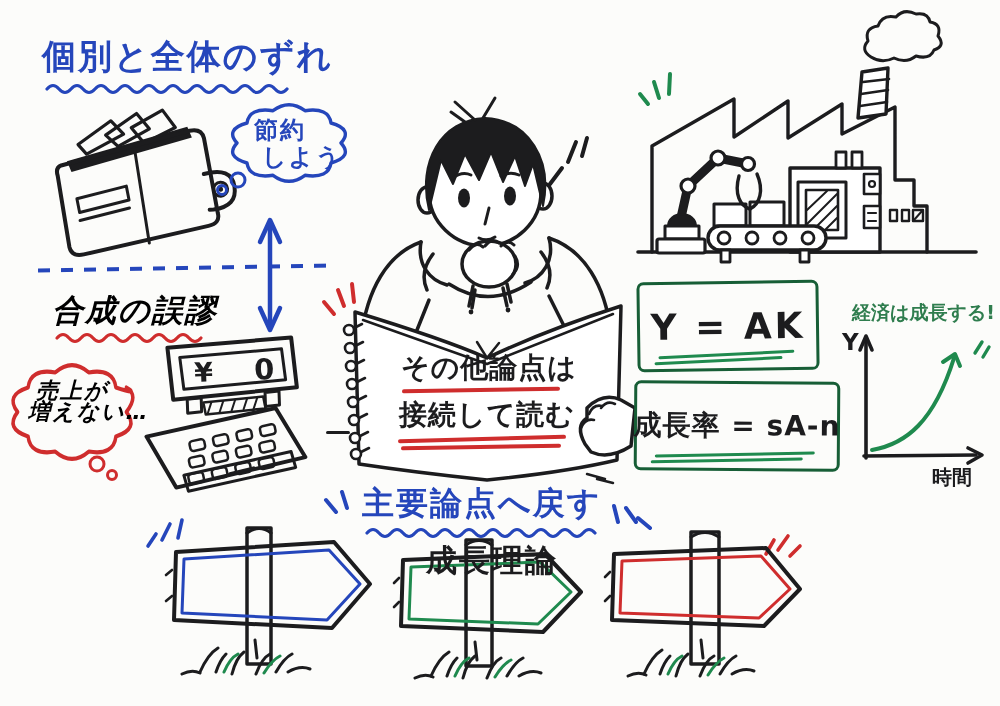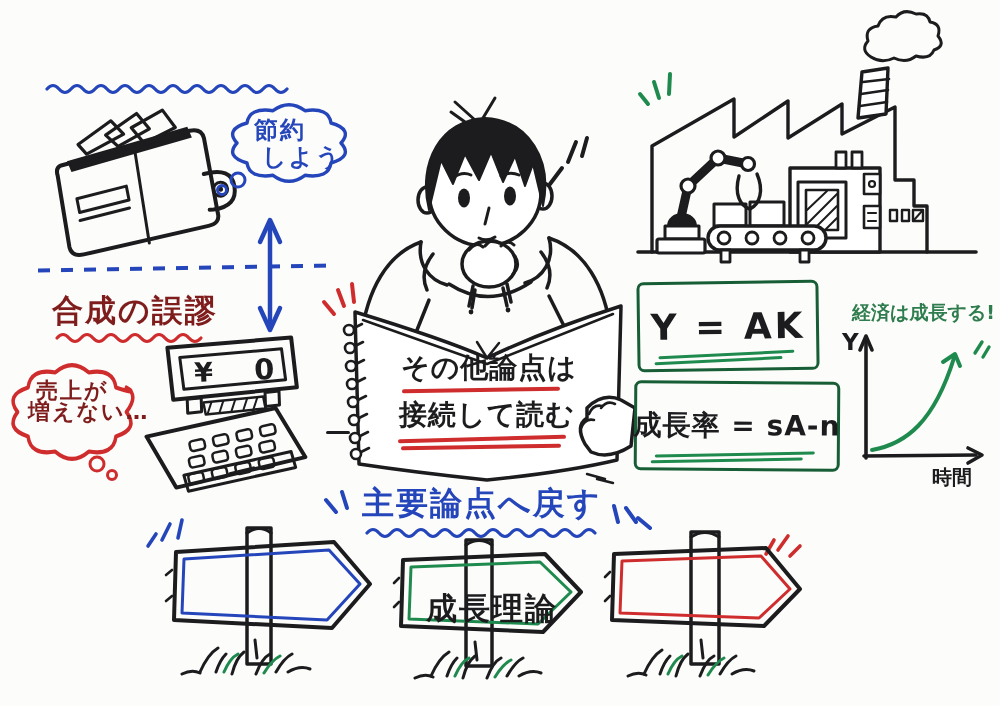--- a/index.html
+++ b/index.html
@@ -4,21 +4,21 @@
 <style>
   html,body{margin:0;padding:0;background:#e8e8e8;}
   #canvas{
     position:relative;width:1000px;height:706px;margin:0 auto;
     background:#fcfcfa;overflow:hidden;
     font-family:"DejaVu Sans","Liberation Sans",sans-serif;
   }
   .abs{position:absolute;}
   .jp{color:#1c1c1e;letter-spacing:2px;white-space:nowrap;}
   .blue{color:#2546bb;}
-  .red{color:#7f1d1d;}
+  .red{color:#000000;font-style:italic;}
   .green{color:#2f7d4e;}
   .hand{font-weight:600;}
   svg{overflow:visible;}
   svg .ink{stroke:#1c1c1e;fill:none;stroke-linecap:round;stroke-linejoin:round;}
   svg .bl{stroke:#2546bb;fill:none;stroke-linecap:round;stroke-linejoin:round;}
   svg .rd{stroke:#cf2d2d;fill:none;stroke-linecap:round;stroke-linejoin:round;}
   svg .gr{stroke:#1f8a4e;fill:none;stroke-linecap:round;stroke-linejoin:round;}
   svg text{font-family:"DejaVu Sans","Liberation Sans",sans-serif;fill:#1c1c1e;font-weight:600;}
   .red-line{position:absolute;height:3.5px;background:#cf2d2d;border-radius:2px;}
   .green-line{position:absolute;height:3.2px;background:#1f8a4e;border-radius:2px;}
@@ -32,20 +32,21 @@
     position:absolute;height:3.6px;
     background:repeating-linear-gradient(90deg,#2546bb 0 12px,transparent 12px 23px);
     transform:rotate(-1deg);
   }
 </style>
 </head>
 <body>
 
 <div id="canvas">
 
+  <div class="abs jp blue hand" style="left:42px;top:34px;font-size:34px;">個別と全体のずれ</div>
   <svg class="abs" style="left:44px;top:80px;" width="252" height="14" viewBox="0 0 252 14">
     <path class="bl" stroke-width="3.2" d="M3,9 Q9,2 15,9 T27,9 T39,9 T51,9 T63,9 T75,9 T87,9 T99,9 T111,9 T123,9 T135,9 T147,9 T159,9 T171,9 T183,9 T195,9 T207,9 T219,9 T231,9 T243,9"></path>
   </svg>
 
   <svg class="abs" style="left:28px;top:100px;" width="205" height="160" viewBox="0 0 205 160">
     <g transform="rotate(-3 100 80)">
       <path class="ink" stroke-width="3.2" fill="#ffffff" d="M52,42 L86,20 L98,34 L60,52 Z"></path>
       <path class="ink" stroke-width="3.2" fill="#ffffff" d="M80,34 L112,14 L124,30 L92,46 Z"></path>
       <path class="ink" stroke-width="3.2" fill="#ffffff" d="M106,28 L138,12 L150,30 L118,44 Z"></path>
       <path d="M40,58 L162,30 L166,41 L44,69 Z" fill="#1c1c1e"></path>
@@ -300,21 +301,21 @@
     <path class="ink" stroke-width="3" d="M73,15 Q86,6 99,15 M82,112 L84,130"></path>
     <path class="ink" stroke-width="4" fill="#ffffff" d="M10,30 L152,24 L188,62 L150,102 L8,96 Z"></path>
     <path class="gr" stroke-width="3" d="M18,37 L147,32 L178,62 L145,94 L16,89 Z"></path>
     <path class="ink" stroke-width="2.6" d="M6,48 L1,53 M6,72 L1,77"></path>
     <g class="ink" stroke-width="3">
       <path d="M38,146 Q46,128 56,122 M54,146 Q58,134 64,128 M70,148 Q74,132 82,126 M94,148 Q100,132 108,128 M114,146 Q122,132 130,128"></path>
       <path d="M22,148 Q32,143 40,147 M126,146 Q138,139 148,143"></path>
     </g>
     <path class="gr" stroke-width="3" d="M62,146 Q68,132 76,128 M102,147 Q110,134 118,130"></path>
   </svg>
-  <div class="sign-label jp" style="left:417px;top:588px;width:150px;font-size:31px;">成長理論</div>
+  <div class="sign-label jp" style="left:417px;top:540px;width:150px;font-size:31px;">成長理論</div>
 
   <svg class="abs" style="left:598px;top:512px;" width="215" height="170" viewBox="0 0 215 170">
     <path class="rd" stroke-width="3.6" d="M168,42 L176,28 M180,38 L190,24 M192,44 L202,34"></path>
     <rect class="ink" stroke-width="3.5" fill="#ffffff" x="93" y="20" width="28" height="132"></rect>
     <path class="ink" stroke-width="3" d="M93,25 Q107,16 121,25 M103,128 L105,146"></path>
     <path class="ink" stroke-width="4" fill="#ffffff" d="M16,42 L168,36 L202,77 L166,114 L14,108 Z"></path>
     <path class="rd" stroke-width="3" d="M24,49 L163,44 L192,77 L161,106 L22,101 Z"></path>
     <path class="ink" stroke-width="2.6" d="M12,60 L7,65 M12,84 L7,89"></path>
     <g class="ink" stroke-width="3">
       <path d="M46,162 Q54,144 64,138 M62,162 Q66,150 72,144 M78,164 Q82,148 90,142 M102,164 Q108,148 116,144 M122,162 Q130,148 138,144"></path>

